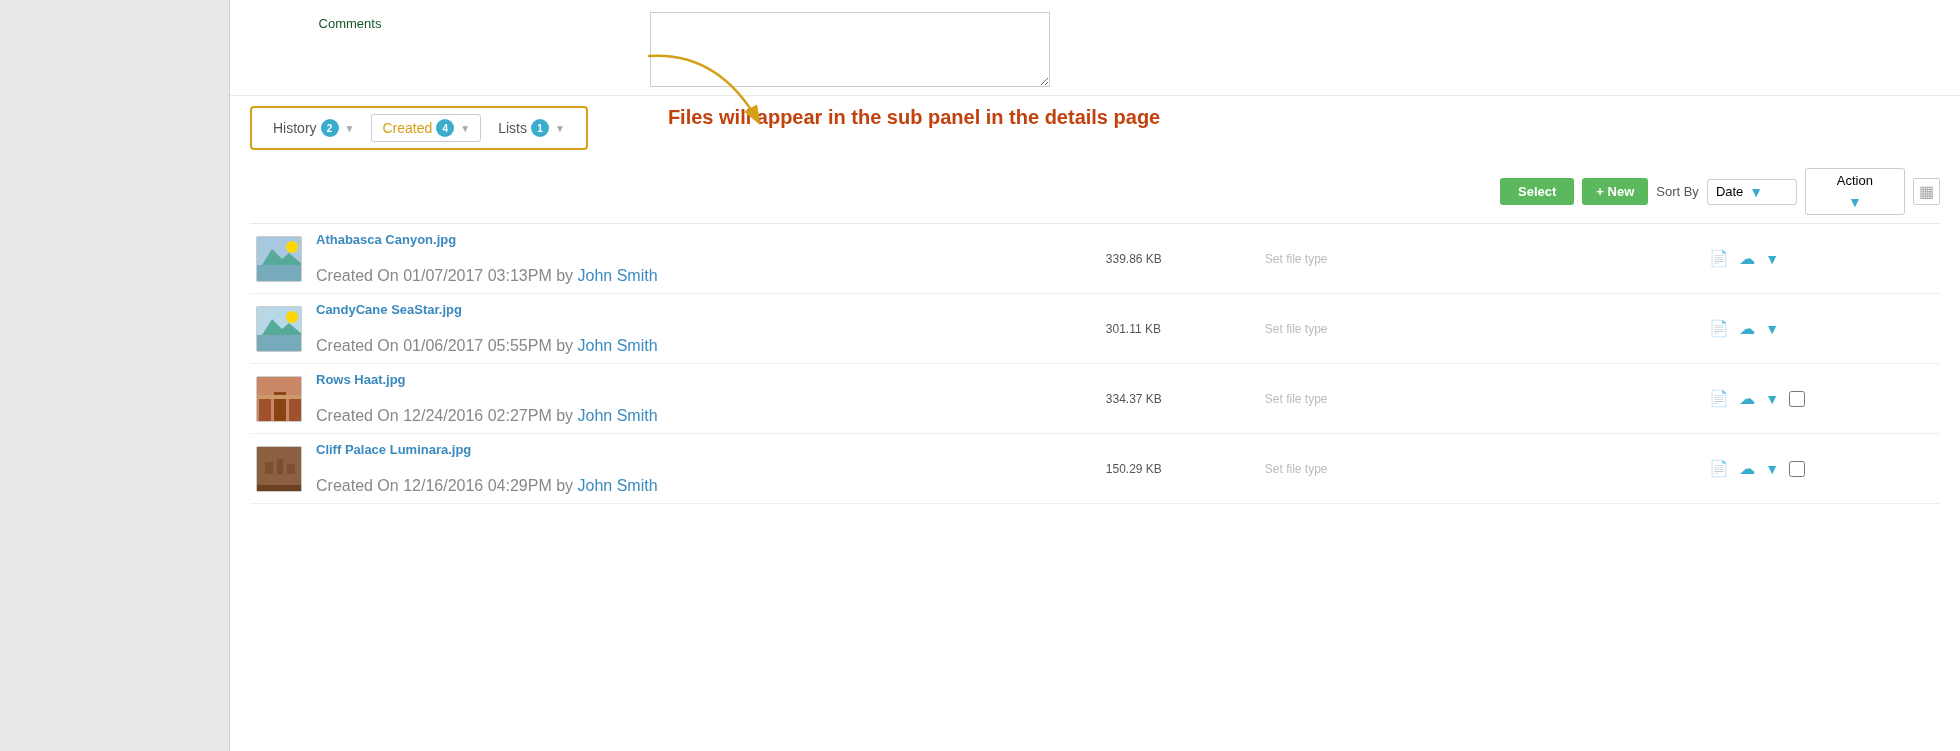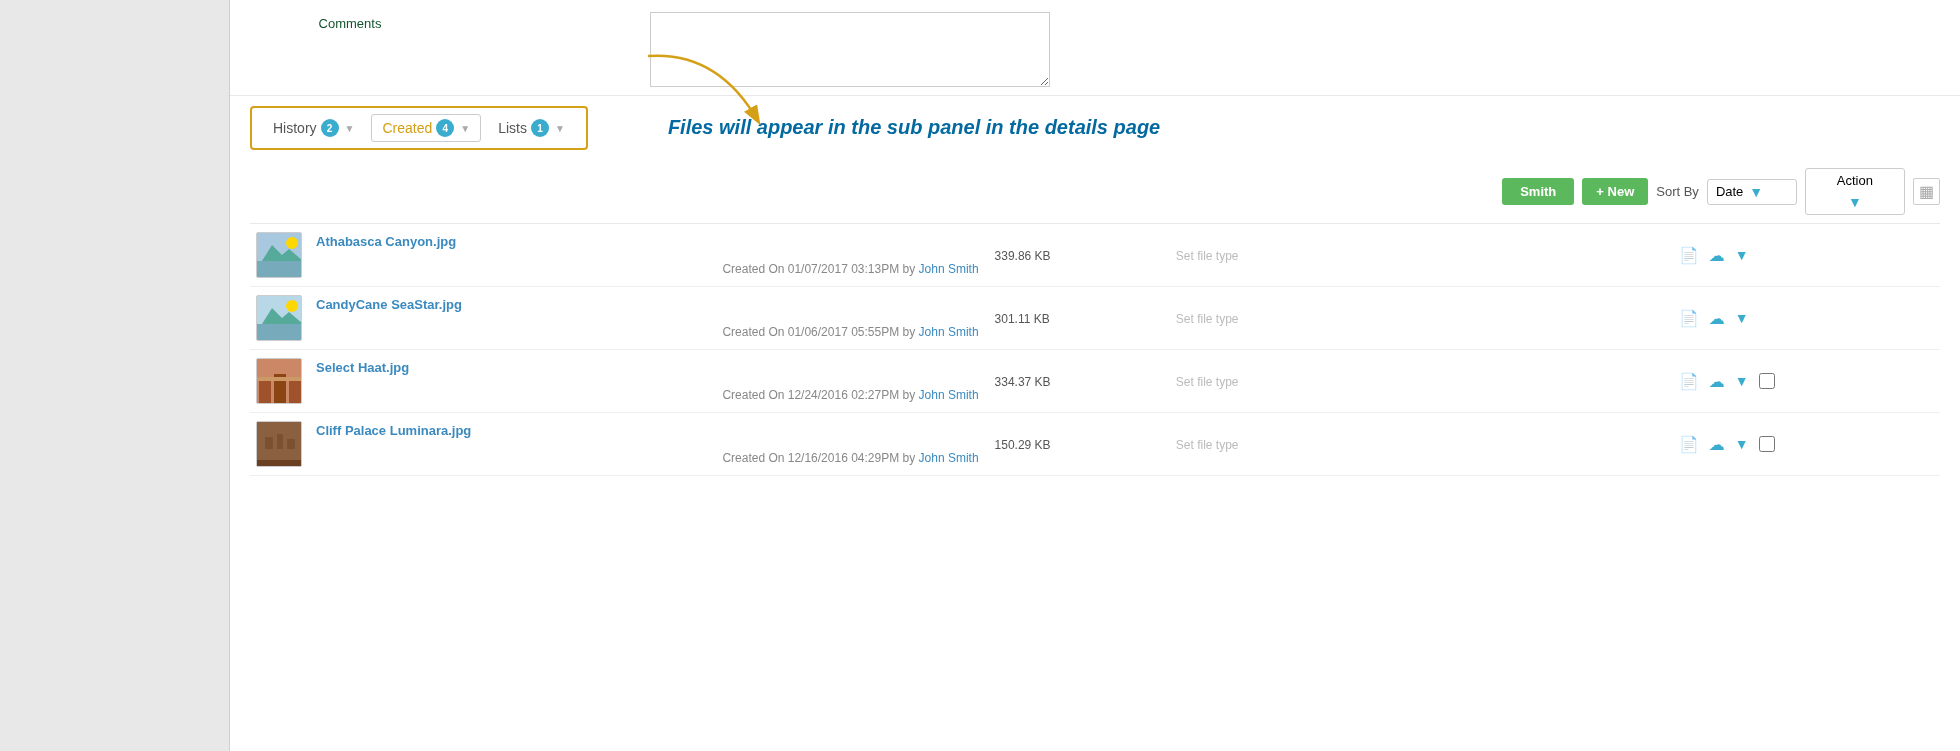--- a/index.html
+++ b/index.html
@@ -93,25 +93,23 @@
       margin-left: 2px;
     }
     .annotation-area {
       margin-left: 60px;
       position: relative;
       flex: 1;
     }
     .annotation-text {
       font-size: 20px;
       font-weight: bold;
-      color: #0369a1;
-      margin-top: 10px;
+      color: #c2410c;
       margin-left: 20px;
       white-space: nowrap;
-      font-style: italic;
     }
     .file-list-section {
       padding: 0 20px;
     }
     .file-list-toolbar {
       display: flex;
       align-items: center;
       justify-content: flex-end;
       padding: 8px 0;
       gap: 8px;
@@ -189,23 +187,22 @@
     }
     .file-name {
       color: #3a8abf;
       font-size: 13px;
       font-weight: bold;
       cursor: pointer;
       text-decoration: none;
     }
     .file-meta {
       color: #888;
-      font-size: 12px;
-      margin-top: 13px;
-      text-align: right;
+      font-size: 16px;
+      margin-top: 20px;
     }
     .file-meta .author {
       color: #3a8abf;
       cursor: pointer;
     }
     .file-size {
       color: #555;
       font-size: 12px;
       padding: 0 10px;
       white-space: nowrap;
@@ -301,21 +298,21 @@
         </defs>
         <path d="M 10 10 Q 80 5, 120 75" stroke="#d4a017" stroke-width="2.5" fill="none" marker-end="url(#arrowhead)"></path>
       </svg>
       <div class="annotation-text">Files will appear in the sub panel in the details page</div>
     </div>
   </div>
 
   <div class="file-list-section">
 
     <div class="file-list-toolbar">
-      <button class="btn-select">Smith</button>
+      <button class="btn-select">Select</button>
       <button class="btn-new">+ New</button>
       <span class="sort-by-label">Sort By</span>
       <div class="sort-dropdown">
         <span>Date</span>
         <span class="arrow">▼</span>
       </div>
       <div class="action-dropdown">
         <span>Action</span>
         <span class="arrow">▼</span>
       </div>
@@ -387,21 +384,21 @@
               <div style="width: 46px; height: 46px; background: rgb(204, 136, 102); border: 1px solid rgb(204, 204, 204); border-radius: 2px; overflow: hidden; position: relative; margin-left: 6px;"><svg width="46" height="46" viewBox="0 0 46 46" xmlns="http://www.w3.org/2000/svg">
       <rect width="46" height="46" fill="#cc8866"></rect>
       <rect x="2" y="20" width="12" height="26" fill="#a0522d"></rect>
       <rect x="17" y="15" width="12" height="31" fill="#8b4513"></rect>
       <rect x="32" y="22" width="12" height="24" fill="#a0522d"></rect>
       <rect x="0" y="18" width="46" height="4" fill="#cc9966"></rect>
     </svg></div>
             </td>
             <td style="padding: 8px 6px;">
     <div>
-      <a class="file-name" href="#">Select Haat.jpg</a>
+      <a class="file-name" href="#">Rows Haat.jpg</a>
     </div>
     <div class="file-meta">
       Created On 12/24/2016 02:27PM by <span class="author">John Smith</span>
     </div>
   </td>
             <td><span class="file-size">334.37 KB</span></td>
             <td style="flex: 1 1 0%;"><span style="flex:1;"></span></td>
             <td style="min-width: 200px;"><span class="file-type">Set file type</span></td>
             <td style="white-space: nowrap; padding-right: 8px;">
     <span style="display:inline-flex;align-items:center;gap:10px;">

